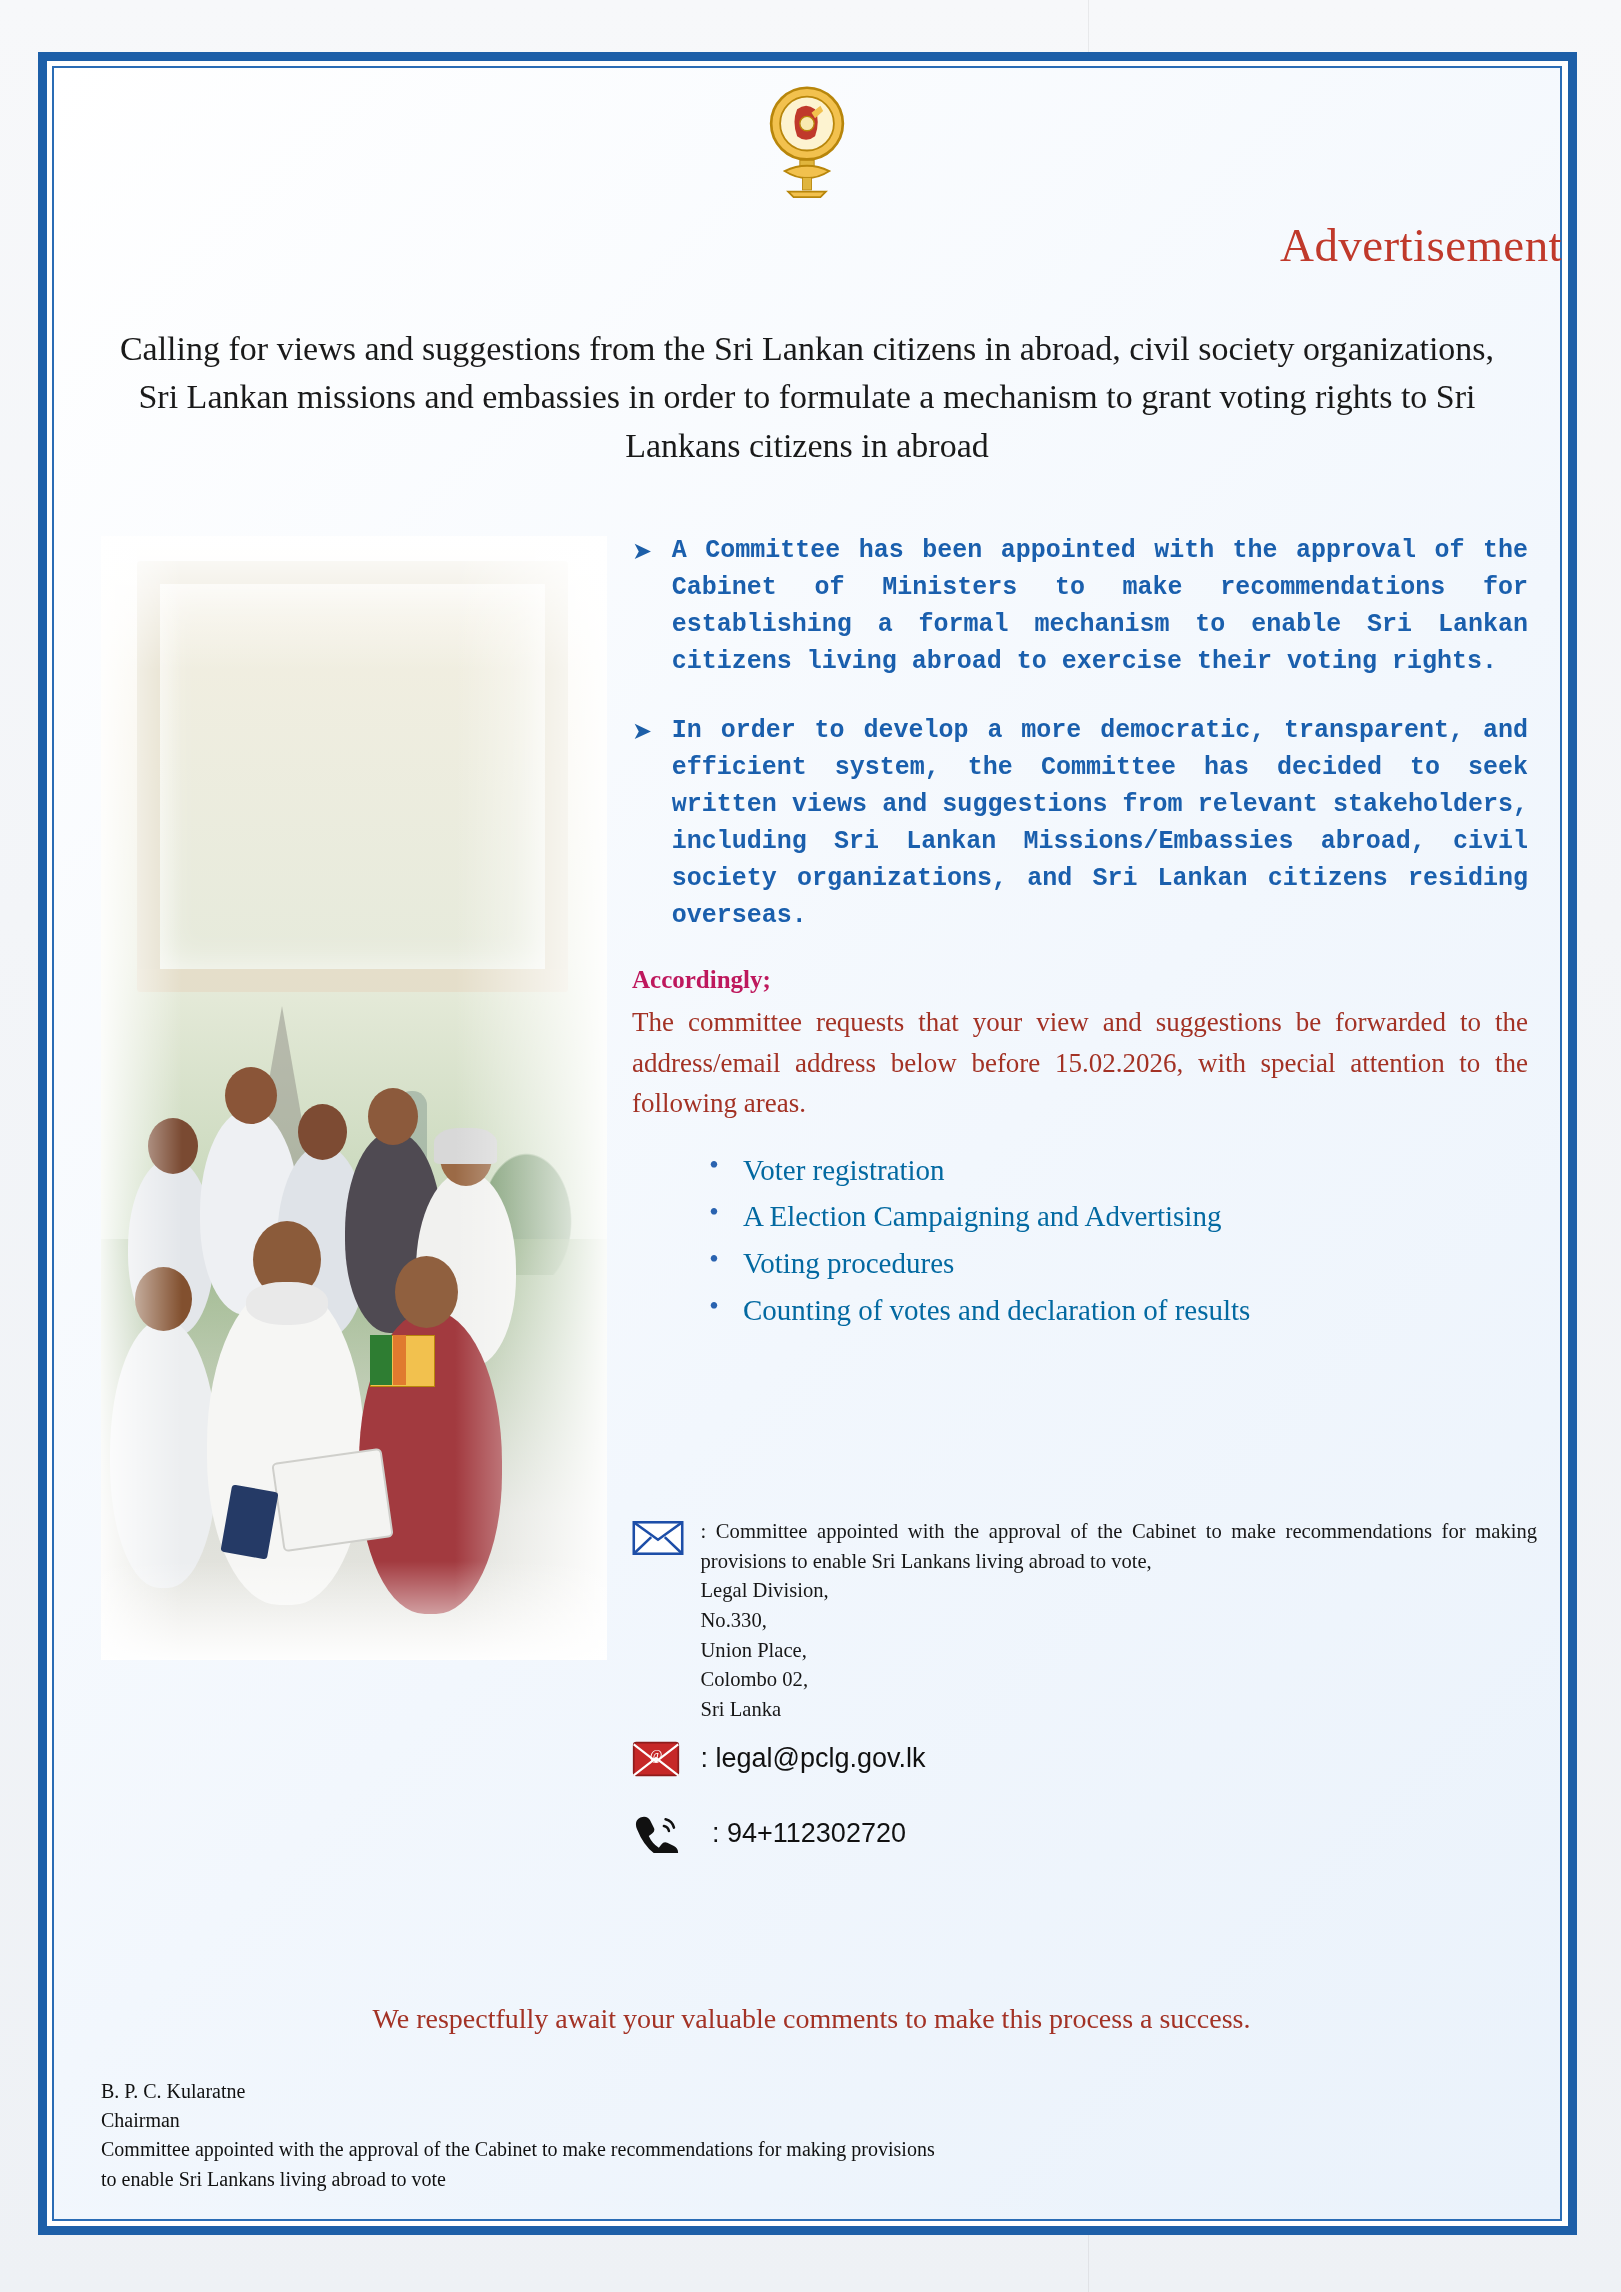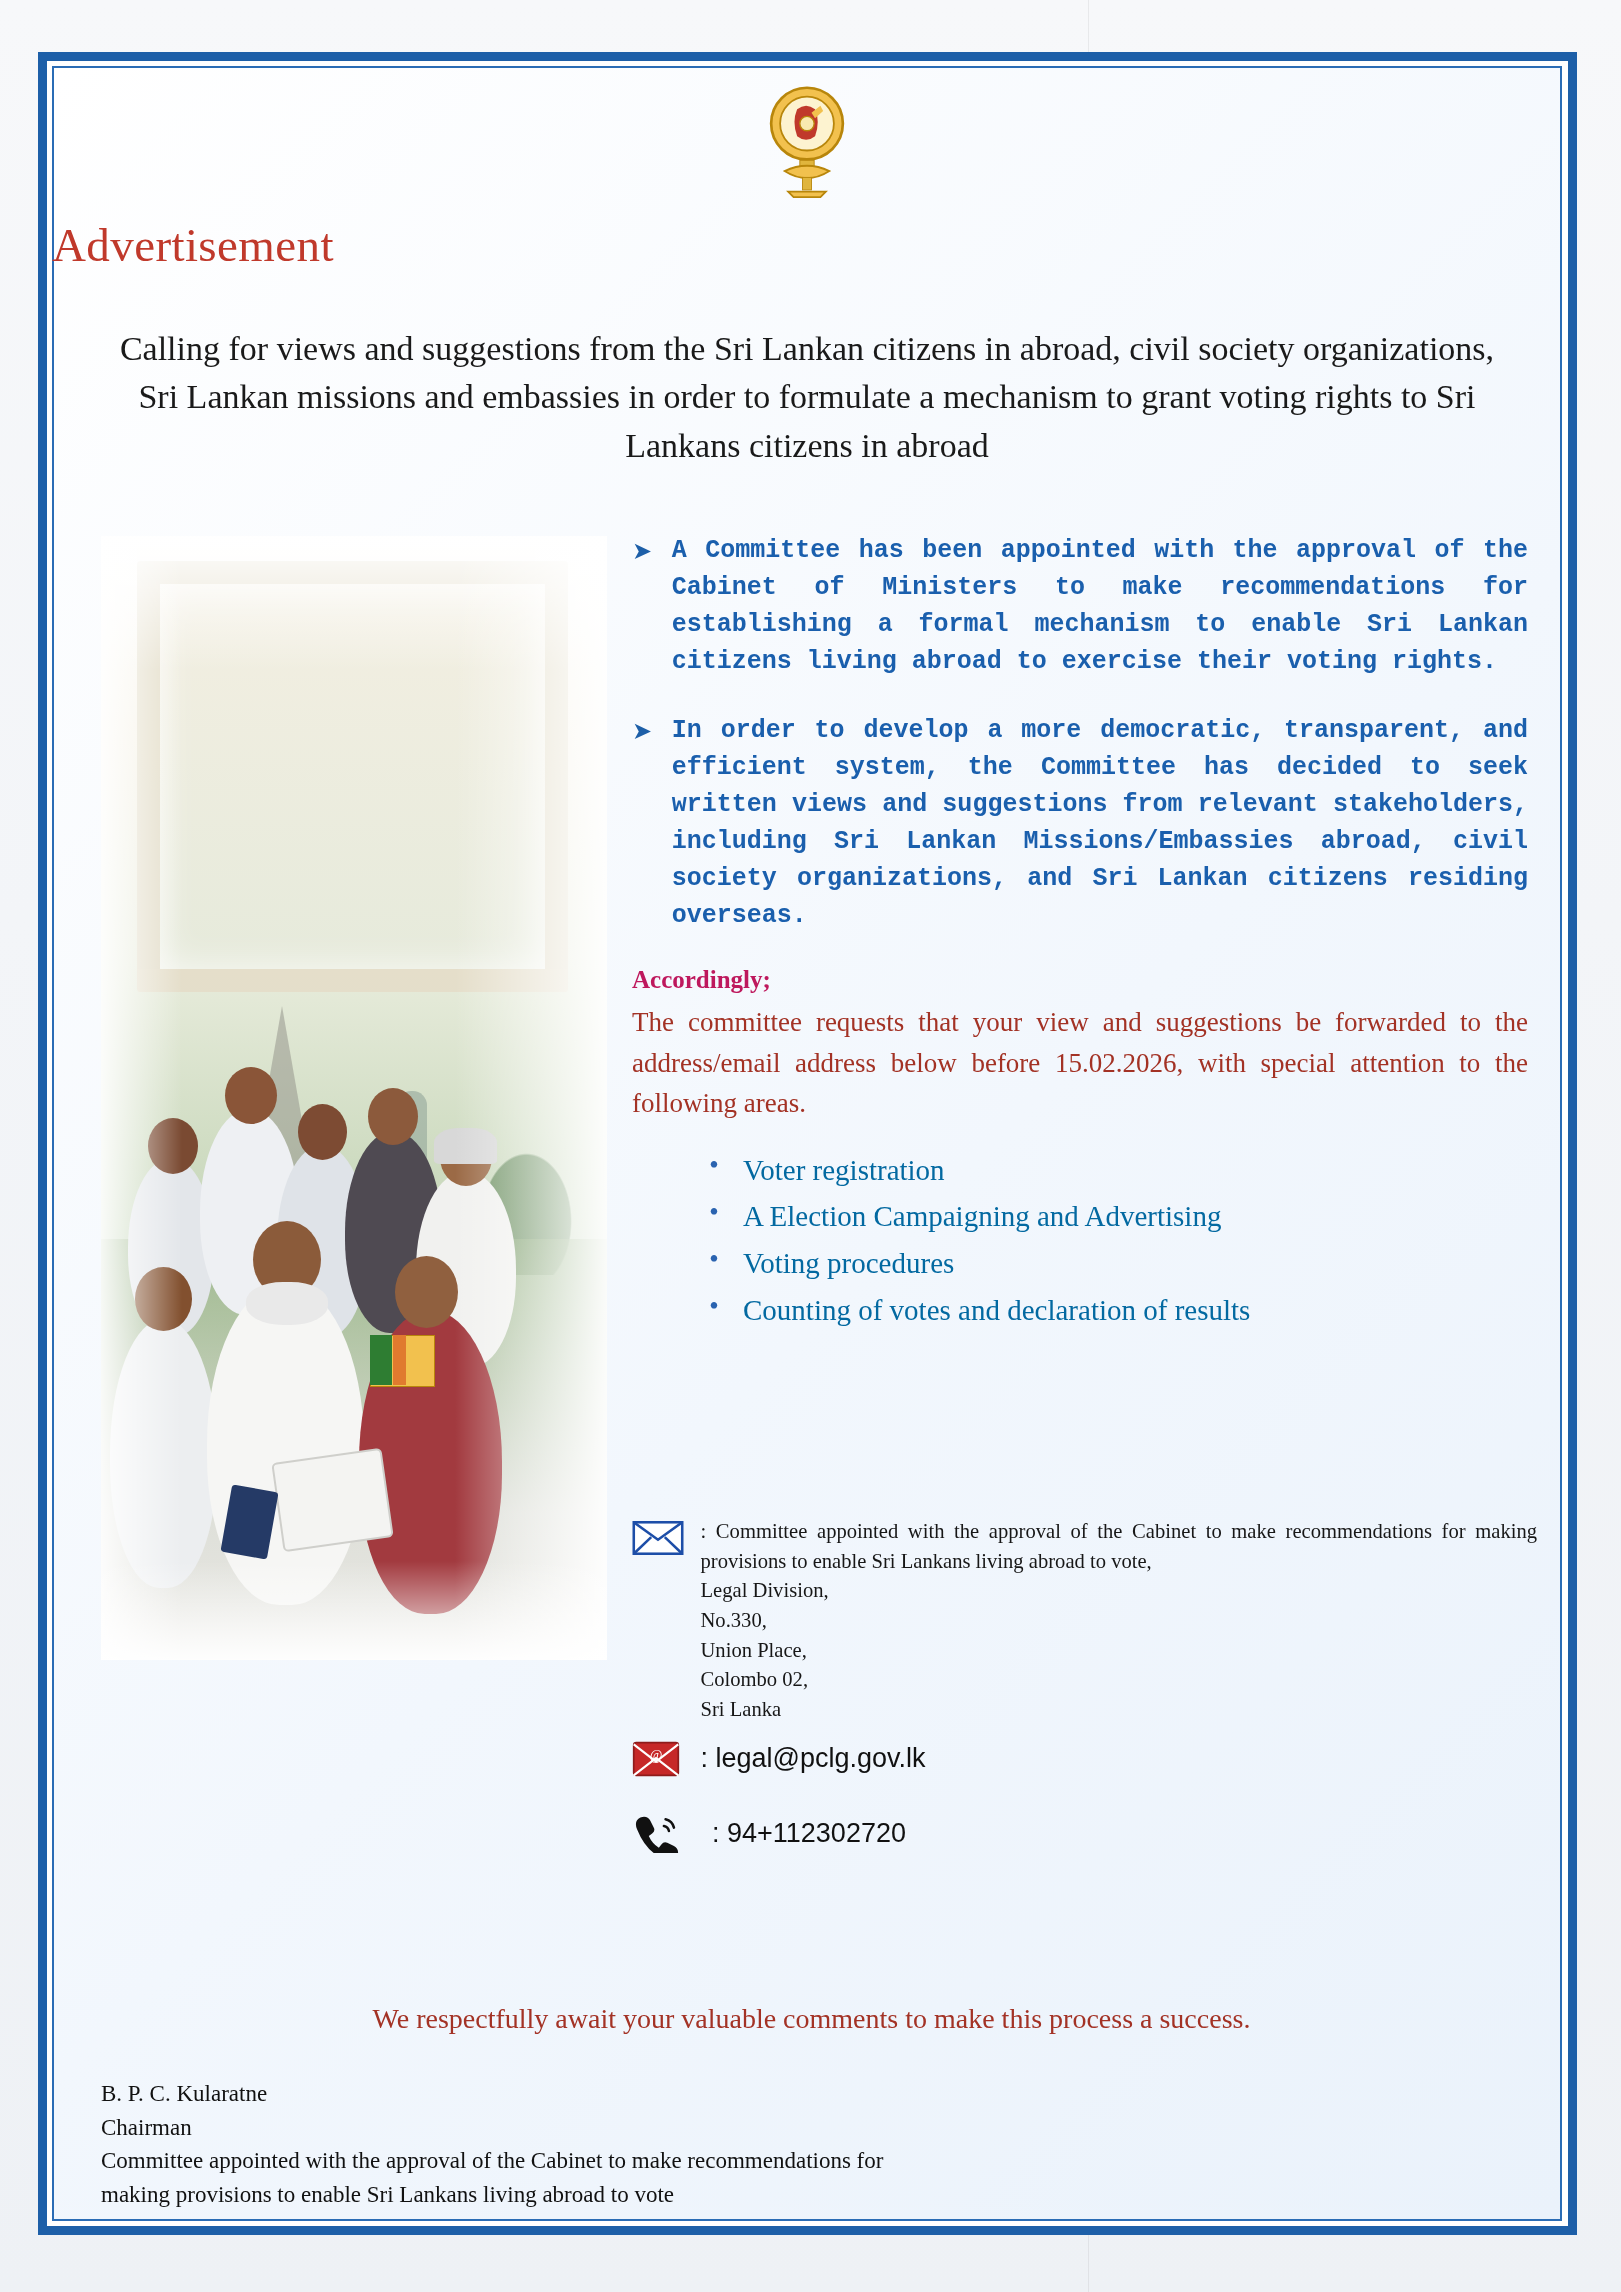--- a/index.html
+++ b/index.html
@@ -58,21 +58,21 @@
     transform: translateX(-50%);
     top: 10.7px;
     width: 99px;
     height: 121px;
   }
 
   .title {
     position: absolute;
     top: 152px;
     left: 0; right: 0;
-    text-align: left;
+    text-align: right;
     font-size: 47px;
     color: #c0392b;
     letter-spacing: 0.4px;
   }
 
   .subtitle {
     position: absolute;
     top: 219px;
     left: 54px;
     width: 1402px;
@@ -287,21 +287,21 @@
     font-size: 28px;
     color: #a33225;
     margin-top: 40px;
   }
 
   .signoff {
     position: absolute;
     left: 49px;
     top: 2011px;
     width: 851px;
-    font-size: 23px;
+    font-size: 20px;
     line-height: 1.46;
     color: #111111;
   }
 
   .fold {
     position: absolute;
     top: 0; bottom: 0;
     width: 0.9px;
     background: rgba(0,0,0,.06);
   }

